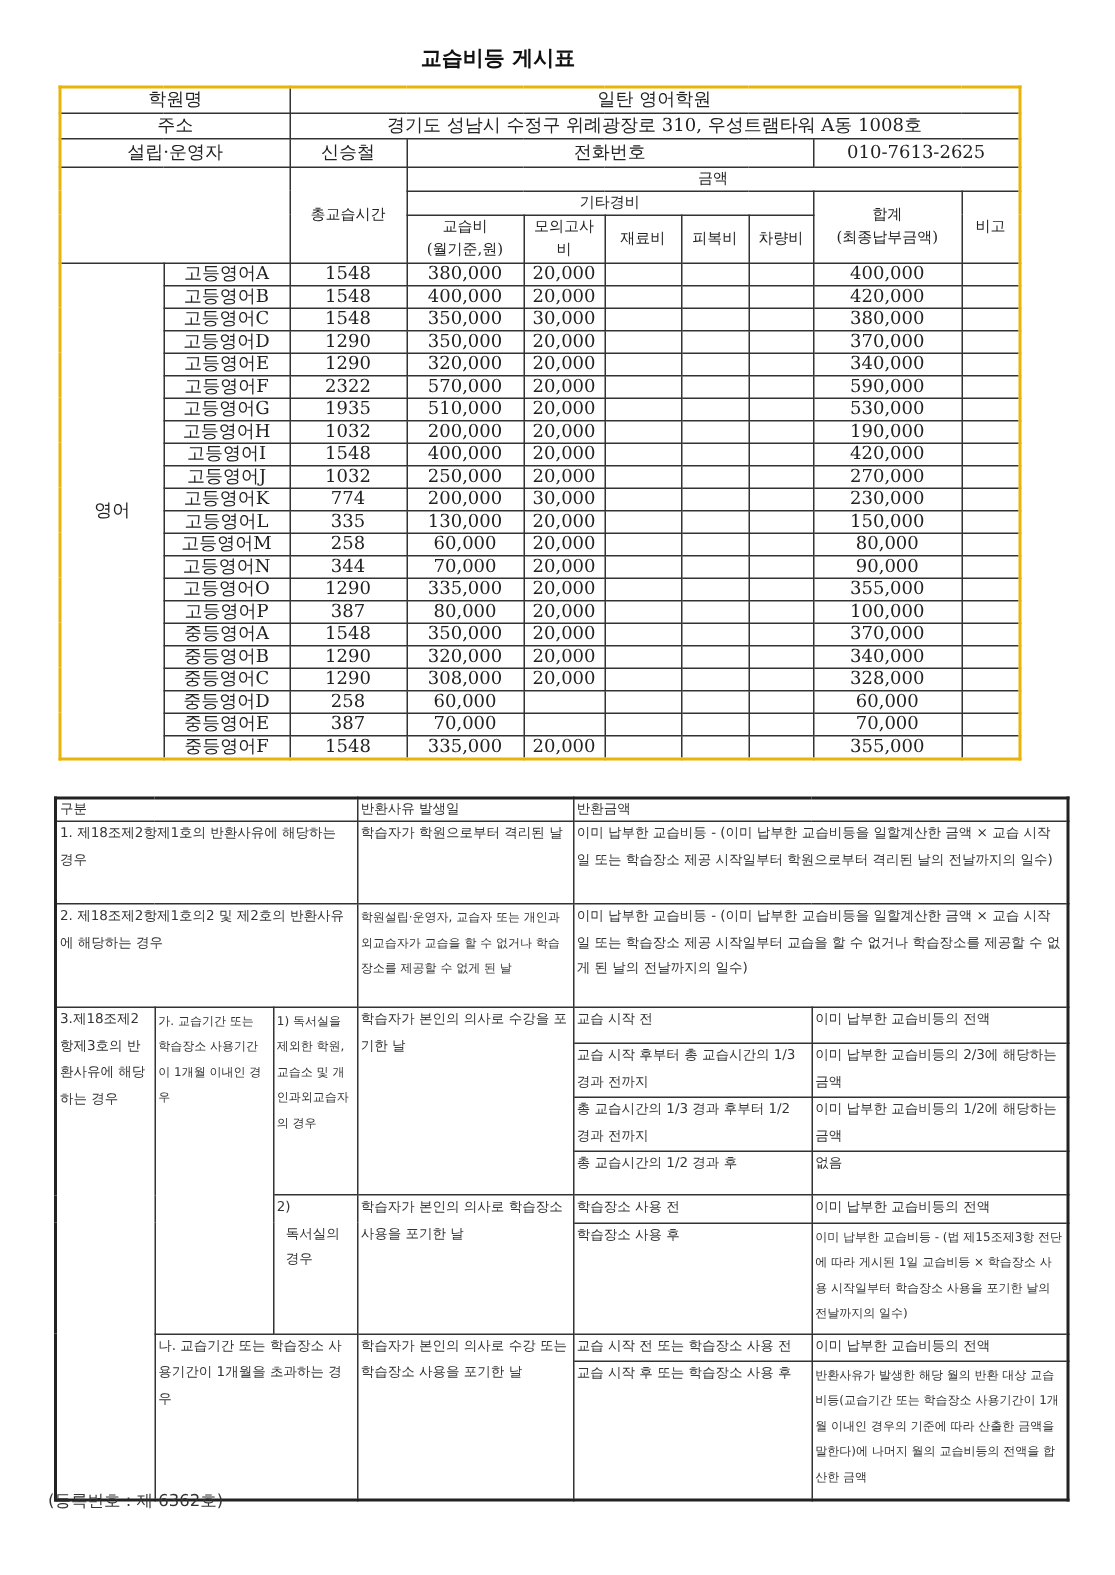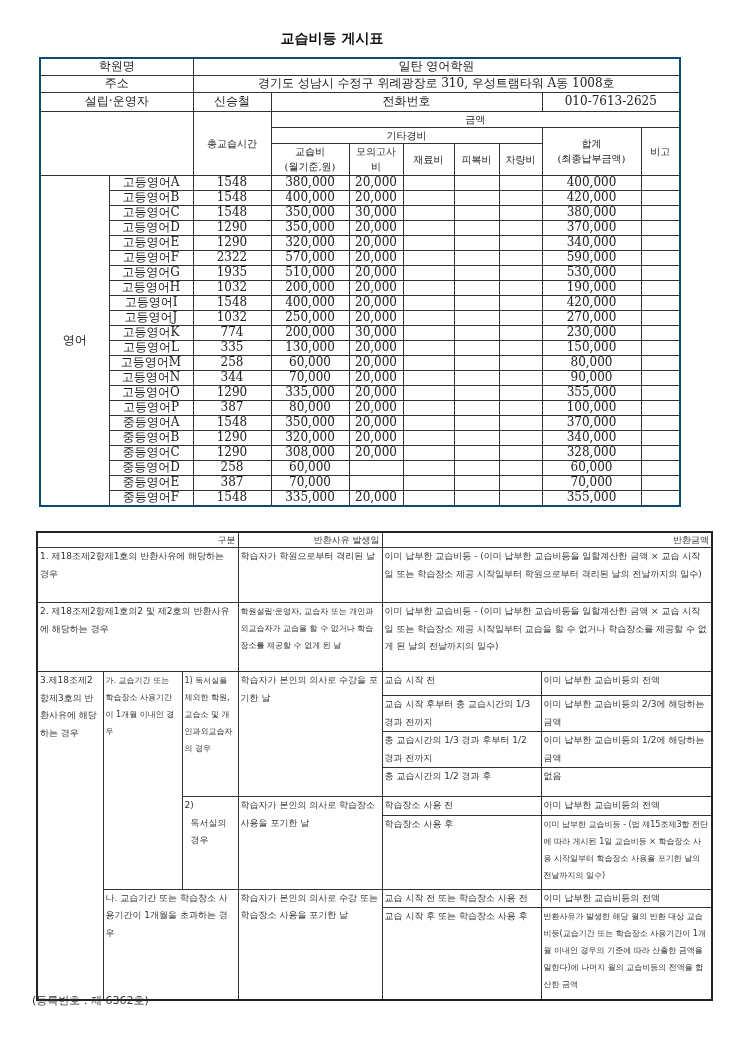--- a/index.html
+++ b/index.html
@@ -1,27 +1,27 @@
 <!DOCTYPE html>
 <html><head>
 <meta charset="utf-8">
 <style>
   html,body{margin:0;padding:0;background:#fff;}
   body{width:743px;height:1050px;position:relative;font-family:"DejaVu Serif","Liberation Serif",serif;color:#222;overflow:hidden;}
   .title{position:absolute;left:0;top:30px;width:664px;text-align:center;font-family:"DejaVu Sans","Liberation Sans",sans-serif;font-weight:bold;font-size:14px;color:#111;}
   table{border-collapse:collapse;table-layout:fixed;position:absolute;}
   td{border:1px solid #333;padding:0;font-size:11px;line-height:13px;overflow:hidden;white-space:nowrap;}
-  #fee{left:39px;top:57px;width:641px;border:2px solid #0c4a6e;}
+  #fee{left:39px;top:57px;width:641px;border:2px solid #eab308;}
   #fee td{text-align:center;height:14px;}
   #fee td.lbl{font-size:12px;}
   #fee td.small{font-size:10px;line-height:15px;}
   #fee td.num{font-size:12px;}
   #refund{left:36px;top:531px;width:675px;border:2px solid #222;}
   #refund td{font-family:"DejaVu Sans","Liberation Sans",sans-serif;font-size:9px;line-height:17.5px;vertical-align:top;white-space:normal;padding:0 2px;color:#333;}
-  #refund td.hd{text-align:right;vertical-align:middle;height:14px;line-height:14px;}
+  #refund td.hd{text-align:left;vertical-align:middle;height:14px;line-height:14px;}
   #refund td.tiny{font-size:8px;line-height:17px;}
   .ind{padding-left:6px;display:block;}
   .footer{position:absolute;left:32px;top:993px;font-family:"DejaVu Sans","Liberation Sans",sans-serif;font-size:11px;color:#333;}
 </style>
 </head>
 <body>
 
 <div class="title">교습비등 게시표</div>
 
 <table id="fee">

